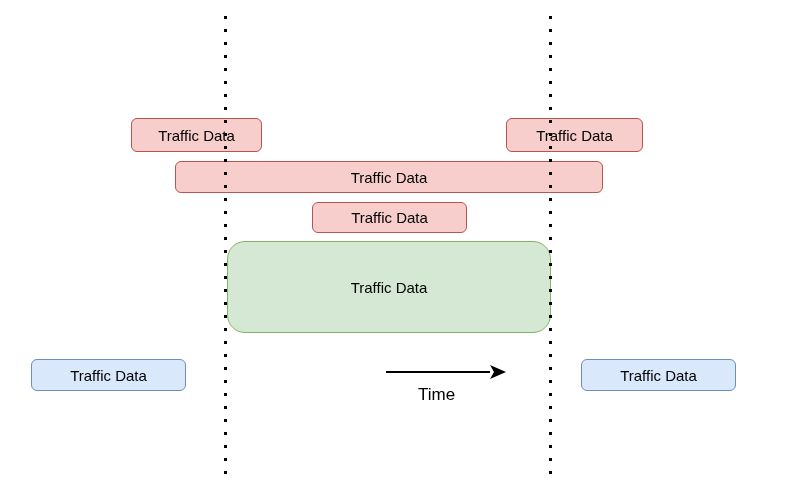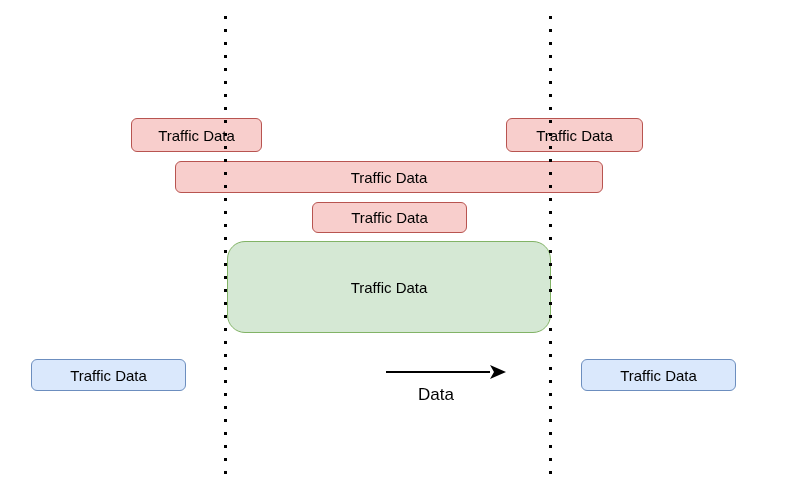--- a/index.html
+++ b/index.html
@@ -107,18 +107,18 @@
   <div class="node blue" style="left:581px; top:359px; width:155px; height:32px;">
     <span>Traffic Data</span>
   </div>
 
   <div class="arrow-wrap" style="left:386px; top:362px;">
     <svg width="120" height="20" viewBox="0 0 120 20">
       <line x1="0" y1="10" x2="104" y2="10" stroke="#000000" stroke-width="2"></line>
       <polygon points="104,3 120,10 104,17 108,10" fill="#000000"></polygon>
     </svg>
   </div>
-  <div class="arrow-label" style="left:418px; top:385px;">Data</div>
+  <div class="arrow-label" style="left:418px; top:385px;">Time</div>
 
   <div class="tick-line" style="left:224px; top:16px; height:458px;"></div>
   <div class="tick-line" style="left:549px; top:16px; height:458px;"></div>
 
 </div>
 
 </body></html>

